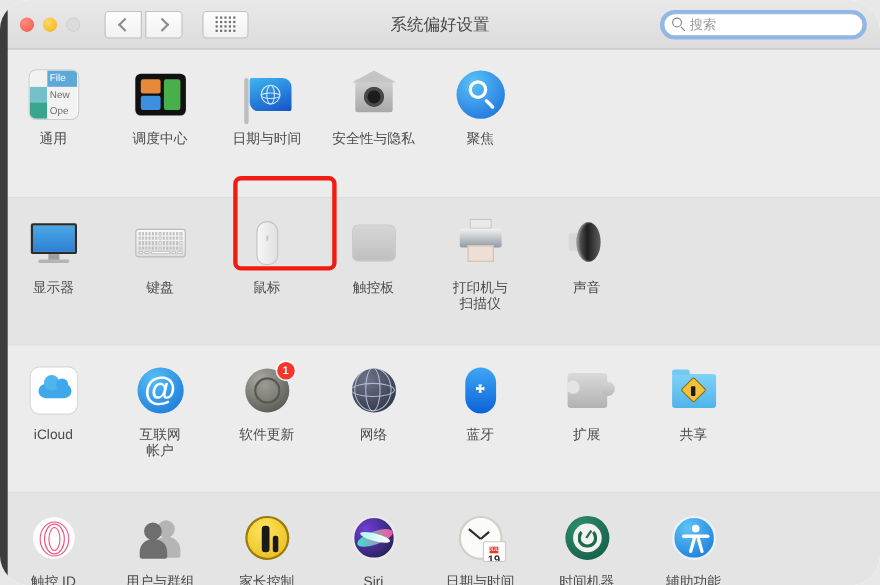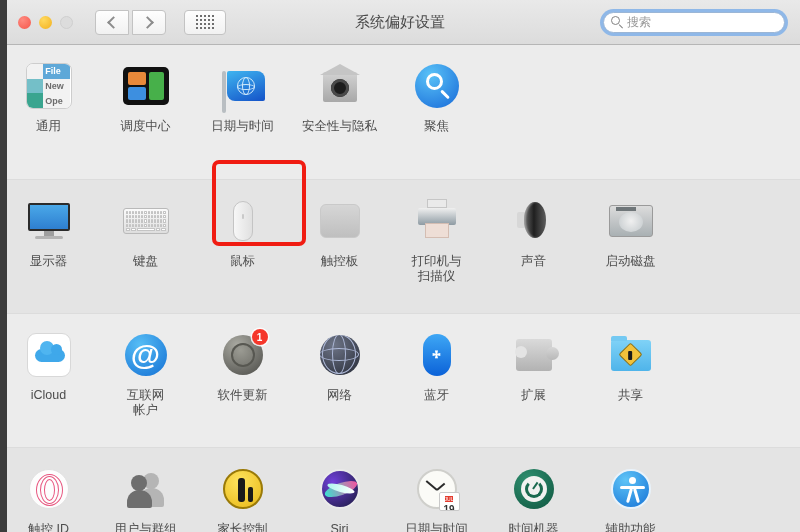--- a/index.html
+++ b/index.html
@@ -7,20 +7,21 @@
     width: 800px; height: 532px;
     overflow: hidden;
     font-family: "Liberation Sans", "DejaVu Sans", sans-serif;
     background: #e8e8e8;
   }
   #window {
     position: relative;
     width: 800px; height: 532px;
     background: #ffffff;
     overflow: hidden;
+    border-radius: 27px;
   }
   
   #left-edge {
     position: absolute; left: 0; top: 0;
     width: 7px; height: 532px;
     background: #3c3c3c;
     z-index: 30;
   }
   
   #titlebar {
@@ -151,21 +152,21 @@
   }
 
   
   .ic { width: 48px; height: 48px; position: relative; }
 
   
   .ic-general {
     width: 46px; height: 46px; border-radius: 7px; overflow: hidden;
     background: #fff; border: 1px solid #cdcdcd;
     display: grid; grid-template-columns: 38% 62%; grid-template-rows: repeat(3, 1fr);
-    font-size: 9px; font-weight: bold;
+    font-size: 9px; font-weight: normal;
   }
   .ic-general .c { display: flex; align-items: center; padding-left: 2px; color: #fff; }
   .ic-general .c1 { background: #f2f2f2; }
   .ic-general .c2 { background: #5ea8d8; }
   .ic-general .c3 { background: #74bfc8; }
   .ic-general .c4 { background: #f2f2f2; color: #6d6d6d; }
   .ic-general .c5 { background: #3aa58f; }
   .ic-general .c6 { background: #f2f2f2; color: #6d6d6d; }
 
   
@@ -838,29 +839,20 @@
       <div class="pane">
         <div class="pane-icon">
           <div class="ic ic-sound">
               <span class="box"></span>
               <span class="cone"></span>
             </div>
         </div>
         <div class="pane-label">声音</div>
       </div>
 
-      <div class="pane">
-        <div class="pane-icon">
-          <div class="ic-disk">
-              <span class="strip"></span>
-              <span class="platter"></span>
-            </div>
-        </div>
-        <div class="pane-label">启动磁盘</div>
-      </div>
     </div>
 
     <div class="row shade-a">
 
       <div class="pane">
         <div class="pane-icon">
           <div class="ic-icloud">
               <span class="cloud"></span>
             </div>
         </div>

